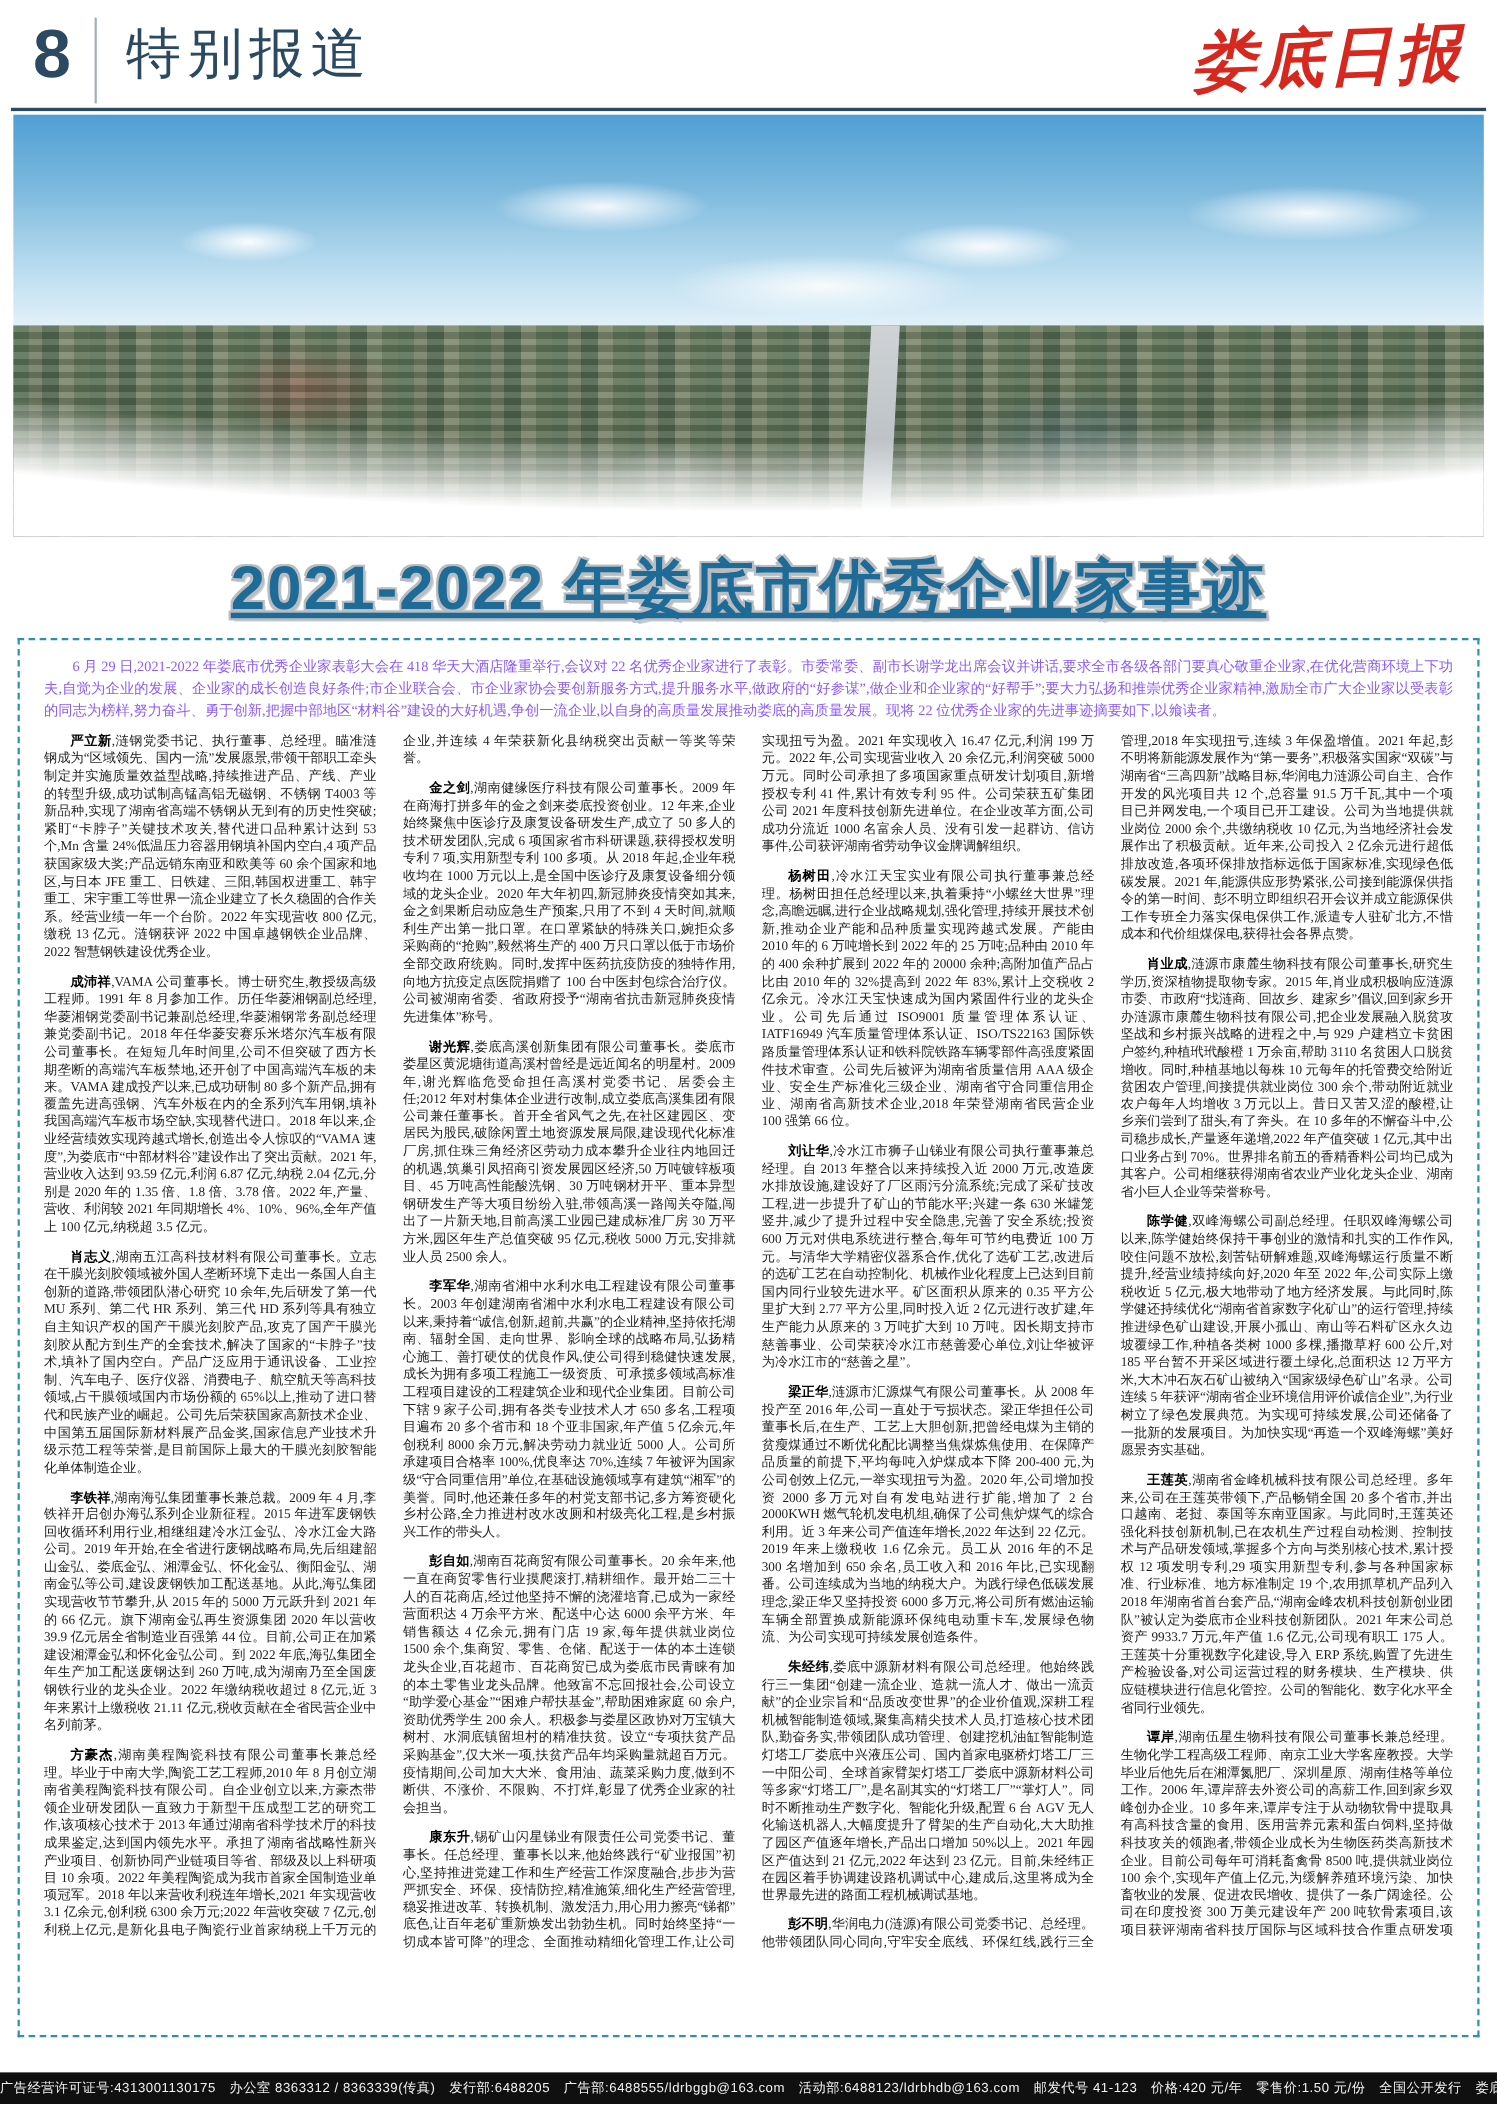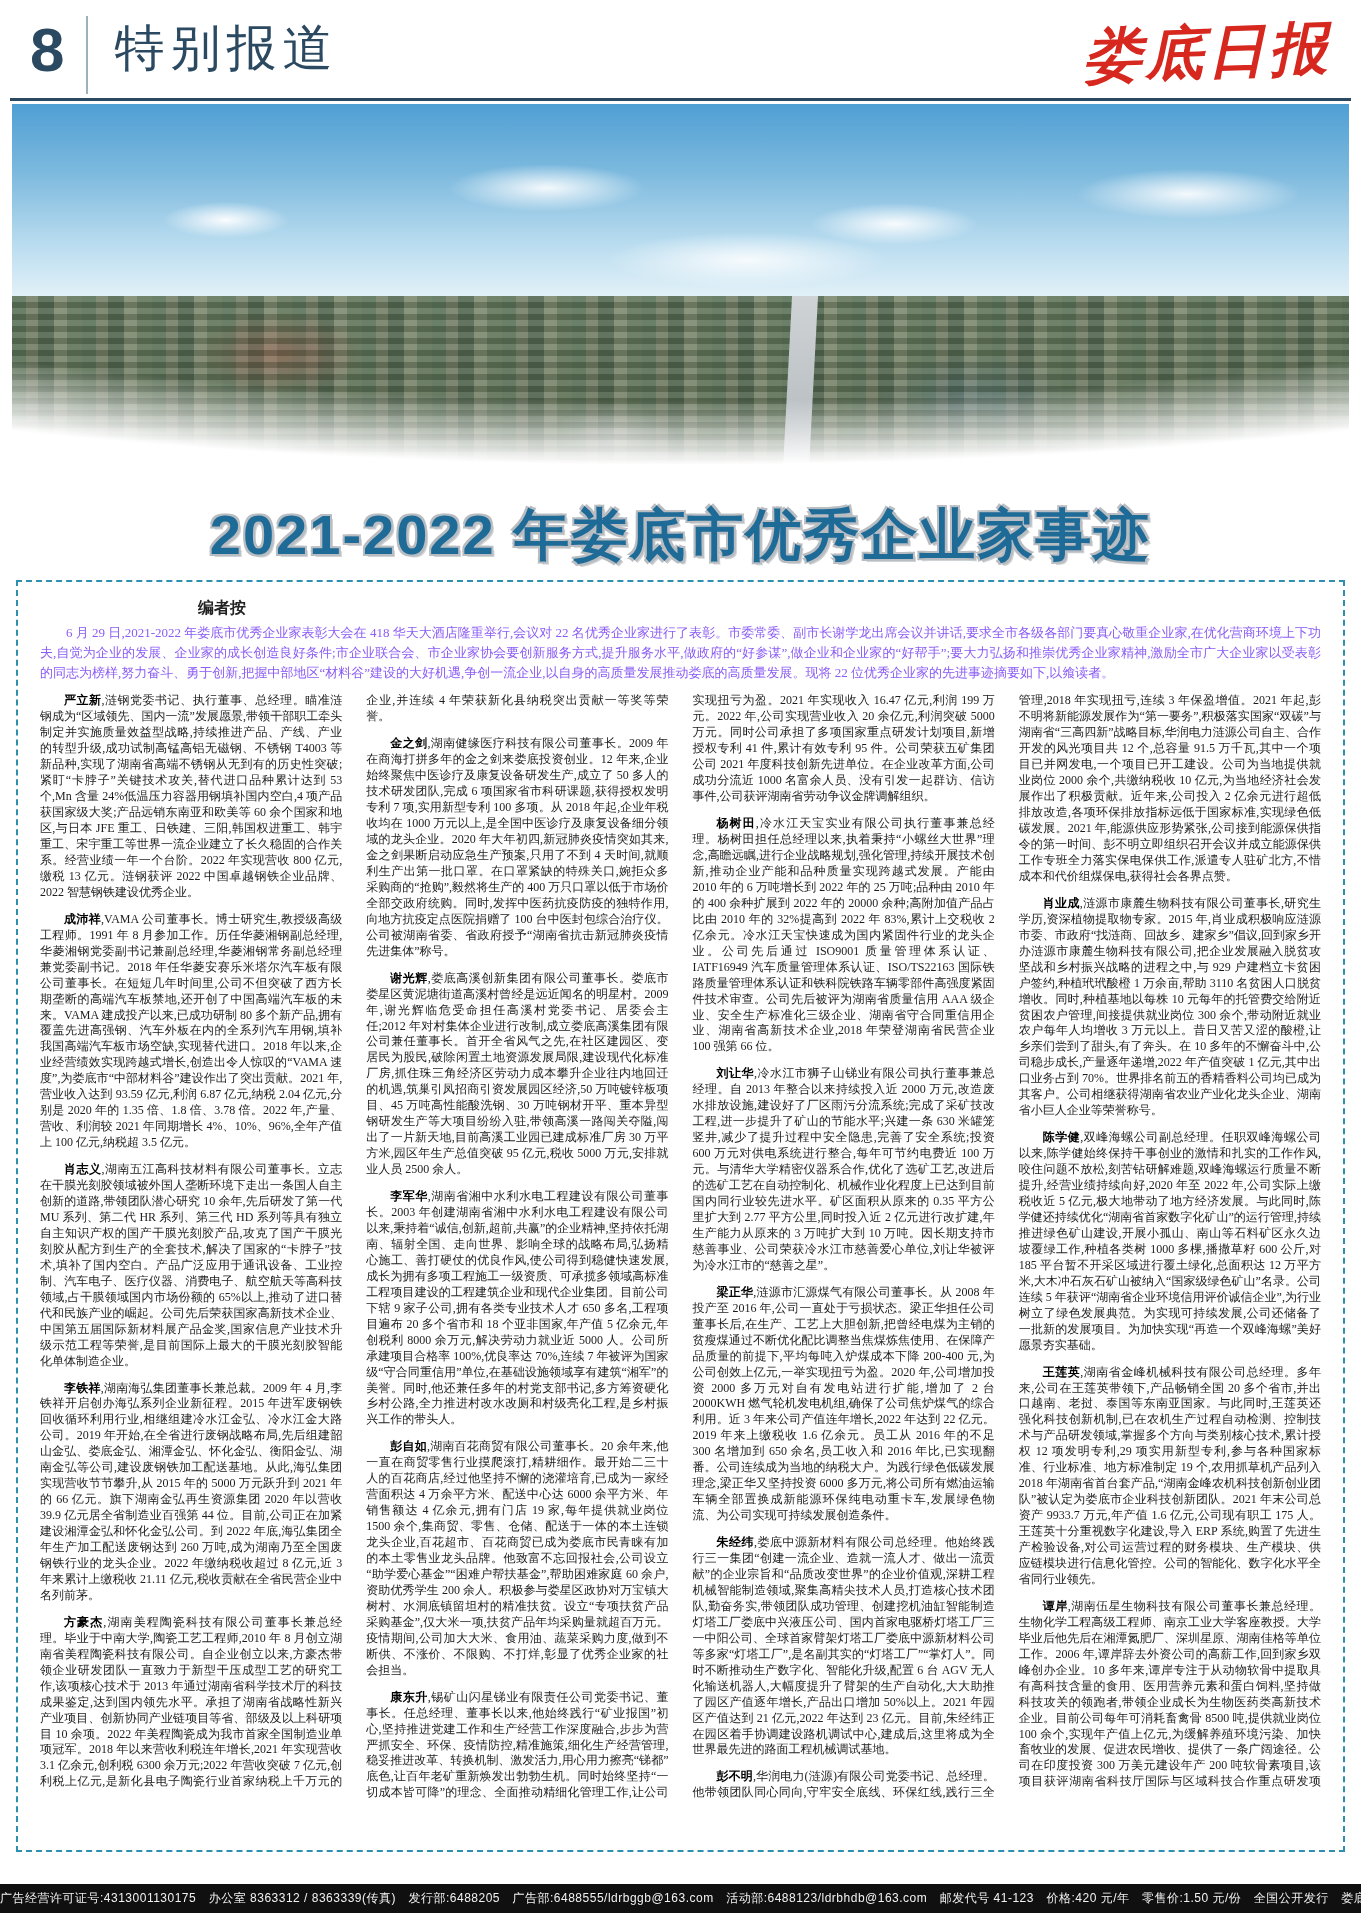--- a/index.html
+++ b/index.html
@@ -37,21 +37,21 @@
       repeating-linear-gradient(0deg,rgba(60,70,58,.25) 0 6px,rgba(255,255,255,.12) 6px 12px),
       radial-gradient(120px 60px at 20% 30%,rgba(170,60,50,.35),transparent 70%),
       radial-gradient(140px 70px at 72% 55%,rgba(70,110,150,.3),transparent 70%),
       radial-gradient(90px 50px at 45% 75%,rgba(200,200,200,.45),transparent 70%);}
   .photo .road{position:absolute;left:58%;top:50%;bottom:0;width:26px;background:linear-gradient(#cfd3d6,#aeb4b8);transform:skewX(-3deg);}
   .photo .fade{position:absolute;inset:0;background:radial-gradient(140% 120% at 50% -14%, rgba(255,255,255,0) 76%, #ffffff 90%);}
 
   
   .bigtitle{margin:10px 0 6px 0;text-align:center;font-family:"Liberation Sans","DejaVu Sans",sans-serif;
     font-weight:bold;font-size:56px;letter-spacing:2px;color:#1e6b97;
-    text-shadow:-2px -2px 0 #b9bdc1,2px -2px 0 #b9bdc1,-2px 2px 0 #b9bdc1,2px 2px 0 #b9bdc1,3px 3px 0 #cfd3d6;}
+    text-shadow:-2px -2px 0 #b9bdc1,2px -2px 0 #b9bdc1,-2px 2px 0 #b9bdc1,2px 2px 0 #b9bdc1,3px 3px 0 #cfd3d6;text-decoration:underline;}
 
   
   .box{margin:6px 16px 0 16px;height:1272px;border:2px dashed #2f8fae;padding:14px 22px 10px 22px;box-sizing:border-box;overflow:hidden;}
   .ed-label{font-family:"Liberation Sans","DejaVu Sans",sans-serif;font-weight:bold;font-size:16px;color:#222;margin:2px 0 4px 158px;}
   .ed-text{font-size:13px;line-height:1.55;text-align:justify;color:#8b5cf6;text-indent:2em;margin:0 0 10px 0;}
 
   .cols{column-count:4;column-gap:24px;height:1118px;font-size:12px;line-height:1.33;text-align:justify;color:#1c1c1c;overflow:hidden;}
   .profile{margin:0 0 11px 0;text-indent:2em;}
   .pname{font-family:"Liberation Sans","DejaVu Sans",sans-serif;font-weight:bold;color:#000;}
 
@@ -76,21 +76,20 @@
     <div class="sky"></div>
     <div class="clouds"></div>
     <div class="city"></div>
     <div class="road"></div>
     <div class="fade"></div>
   </div>
 
   <div class="bigtitle">2021-2022 年娄底市优秀企业家事迹</div>
 
   <div class="box">
-    <div class="ed-label">编者按</div>
     <p class="ed-text">6 月 29 日,2021-2022 年娄底市优秀企业家表彰大会在 418 华天大酒店隆重举行,会议对 22 名优秀企业家进行了表彰。市委常委、副市长谢学龙出席会议并讲话,要求全市各级各部门要真心敬重企业家,在优化营商环境上下功夫,自觉为企业的发展、企业家的成长创造良好条件;市企业联合会、市企业家协会要创新服务方式,提升服务水平,做政府的“好参谋”,做企业和企业家的“好帮手”;要大力弘扬和推崇优秀企业家精神,激励全市广大企业家以受表彰的同志为榜样,努力奋斗、勇于创新,把握中部地区“材料谷”建设的大好机遇,争创一流企业,以自身的高质量发展推动娄底的高质量发展。现将 22 位优秀企业家的先进事迹摘要如下,以飨读者。</p>
     <div class="cols">
         <p class="profile"><b class="pname">严立新</b><span>,涟钢党委书记、执行董事、总经理。瞄准涟钢成为“区域领先、国内一流”发展愿景,带领干部职工牵头制定并实施质量效益型战略,持续推进产品、产线、产业的转型升级,成功试制高锰高铝无磁钢、不锈钢 T4003 等新品种,实现了湖南省高端不锈钢从无到有的历史性突破;紧盯“卡脖子”关键技术攻关,替代进口品种累计达到 53 个,Mn 含量 24%低温压力容器用钢填补国内空白,4 项产品获国家级大奖;产品远销东南亚和欧美等 60 余个国家和地区,与日本 JFE 重工、日铁建、三阳,韩国权进重工、韩宇重工、宋宇重工等世界一流企业建立了长久稳固的合作关系。经营业绩一年一个台阶。2022 年实现营收 800 亿元,缴税 13 亿元。涟钢获评 2022 中国卓越钢铁企业品牌、2022 智慧钢铁建设优秀企业。</span></p>
         <p class="profile"><b class="pname">成沛祥</b><span>,VAMA 公司董事长。博士研究生,教授级高级工程师。1991 年 8 月参加工作。历任华菱湘钢副总经理,华菱湘钢党委副书记兼副总经理,华菱湘钢常务副总经理兼党委副书记。2018 年任华菱安赛乐米塔尔汽车板有限公司董事长。在短短几年时间里,公司不但突破了西方长期垄断的高端汽车板禁地,还开创了中国高端汽车板的未来。VAMA 建成投产以来,已成功研制 80 多个新产品,拥有覆盖先进高强钢、汽车外板在内的全系列汽车用钢,填补我国高端汽车板市场空缺,实现替代进口。2018 年以来,企业经营绩效实现跨越式增长,创造出令人惊叹的“VAMA 速度”,为娄底市“中部材料谷”建设作出了突出贡献。2021 年,营业收入达到 93.59 亿元,利润 6.87 亿元,纳税 2.04 亿元,分别是 2020 年的 1.35 倍、1.8 倍、3.78 倍。2022 年,产量、营收、利润较 2021 年同期增长 4%、10%、96%,全年产值上 100 亿元,纳税超 3.5 亿元。</span></p>
         <p class="profile"><b class="pname">肖志义</b><span>,湖南五江高科技材料有限公司董事长。立志在干膜光刻胶领域被外国人垄断环境下走出一条国人自主创新的道路,带领团队潜心研究 10 余年,先后研发了第一代 MU 系列、第二代 HR 系列、第三代 HD 系列等具有独立自主知识产权的国产干膜光刻胶产品,攻克了国产干膜光刻胶从配方到生产的全套技术,解决了国家的“卡脖子”技术,填补了国内空白。产品广泛应用于通讯设备、工业控制、汽车电子、医疗仪器、消费电子、航空航天等高科技领域,占干膜领域国内市场份额的 65%以上,推动了进口替代和民族产业的崛起。公司先后荣获国家高新技术企业、中国第五届国际新材料展产品金奖,国家信息产业技术升级示范工程等荣誉,是目前国际上最大的干膜光刻胶智能化单体制造企业。</span></p>
         <p class="profile"><b class="pname">李铁祥</b><span>,湖南海弘集团董事长兼总裁。2009 年 4 月,李铁祥开启创办海弘系列企业新征程。2015 年进军废钢铁回收循环利用行业,相继组建冷水江金弘、冷水江金大路公司。2019 年开始,在全省进行废钢战略布局,先后组建韶山金弘、娄底金弘、湘潭金弘、怀化金弘、衡阳金弘、湖南金弘等公司,建设废钢铁加工配送基地。从此,海弘集团实现营收节节攀升,从 2015 年的 5000 万元跃升到 2021 年的 66 亿元。旗下湖南金弘再生资源集团 2020 年以营收 39.9 亿元居全省制造业百强第 44 位。目前,公司正在加紧建设湘潭金弘和怀化金弘公司。到 2022 年底,海弘集团全年生产加工配送废钢达到 260 万吨,成为湖南乃至全国废钢铁行业的龙头企业。2022 年缴纳税收超过 8 亿元,近 3 年来累计上缴税收 21.11 亿元,税收贡献在全省民营企业中名列前茅。</span></p>
         <p class="profile"><b class="pname">方豪杰</b><span>,湖南美程陶瓷科技有限公司董事长兼总经理。毕业于中南大学,陶瓷工艺工程师,2010 年 8 月创立湖南省美程陶瓷科技有限公司。自企业创立以来,方豪杰带领企业研发团队一直致力于新型干压成型工艺的研究工作,该项核心技术于 2013 年通过湖南省科学技术厅的科技成果鉴定,达到国内领先水平。承担了湖南省战略性新兴产业项目、创新协同产业链项目等省、部级及以上科研项目 10 余项。2022 年美程陶瓷成为我市首家全国制造业单项冠军。2018 年以来营收利税连年增长,2021 年实现营收 3.1 亿余元,创利税 6300 余万元;2022 年营收突破 7 亿元,创利税上亿元,是新化县电子陶瓷行业首家纳税上千万元的企业,并连续 4 年荣获新化县纳税突出贡献一等奖等荣誉。</span></p>
         <p class="profile"><b class="pname">金之剑</b><span>,湖南健缘医疗科技有限公司董事长。2009 年在商海打拼多年的金之剑来娄底投资创业。12 年来,企业始终聚焦中医诊疗及康复设备研发生产,成立了 50 多人的技术研发团队,完成 6 项国家省市科研课题,获得授权发明专利 7 项,实用新型专利 100 多项。从 2018 年起,企业年税收均在 1000 万元以上,是全国中医诊疗及康复设备细分领域的龙头企业。2020 年大年初四,新冠肺炎疫情突如其来,金之剑果断启动应急生产预案,只用了不到 4 天时间,就顺利生产出第一批口罩。在口罩紧缺的特殊关口,婉拒众多采购商的“抢购”,毅然将生产的 400 万只口罩以低于市场价全部交政府统购。同时,发挥中医药抗疫防疫的独特作用,向地方抗疫定点医院捐赠了 100 台中医封包综合治疗仪。公司被湖南省委、省政府授予“湖南省抗击新冠肺炎疫情先进集体”称号。</span></p>
         <p class="profile"><b class="pname">谢光辉</b><span>,娄底高溪创新集团有限公司董事长。娄底市娄星区黄泥塘街道高溪村曾经是远近闻名的明星村。2009 年,谢光辉临危受命担任高溪村党委书记、居委会主任;2012 年对村集体企业进行改制,成立娄底高溪集团有限公司兼任董事长。首开全省风气之先,在社区建园区、变居民为股民,破除闲置土地资源发展局限,建设现代化标准厂房,抓住珠三角经济区劳动力成本攀升企业往内地回迁的机遇,筑巢引凤招商引资发展园区经济,50 万吨镀锌板项目、45 万吨高性能酸洗钢、30 万吨钢材开平、重本异型钢研发生产等大项目纷纷入驻,带领高溪一路闯关夺隘,闯出了一片新天地,目前高溪工业园已建成标准厂房 30 万平方米,园区年生产总值突破 95 亿元,税收 5000 万元,安排就业人员 2500 余人。</span></p>
         <p class="profile"><b class="pname">李军华</b><span>,湖南省湘中水利水电工程建设有限公司董事长。2003 年创建湖南省湘中水利水电工程建设有限公司以来,秉持着“诚信,创新,超前,共赢”的企业精神,坚持依托湖南、辐射全国、走向世界、影响全球的战略布局,弘扬精心施工、善打硬仗的优良作风,使公司得到稳健快速发展,成长为拥有多项工程施工一级资质、可承揽多领域高标准工程项目建设的工程建筑企业和现代企业集团。目前公司下辖 9 家子公司,拥有各类专业技术人才 650 多名,工程项目遍布 20 多个省市和 18 个亚非国家,年产值 5 亿余元,年创税利 8000 余万元,解决劳动力就业近 5000 人。公司所承建项目合格率 100%,优良率达 70%,连续 7 年被评为国家级“守合同重信用”单位,在基础设施领域享有建筑“湘军”的美誉。同时,他还兼任多年的村党支部书记,多方筹资硬化乡村公路,全力推进村改水改厕和村级亮化工程,是乡村振兴工作的带头人。</span></p>

